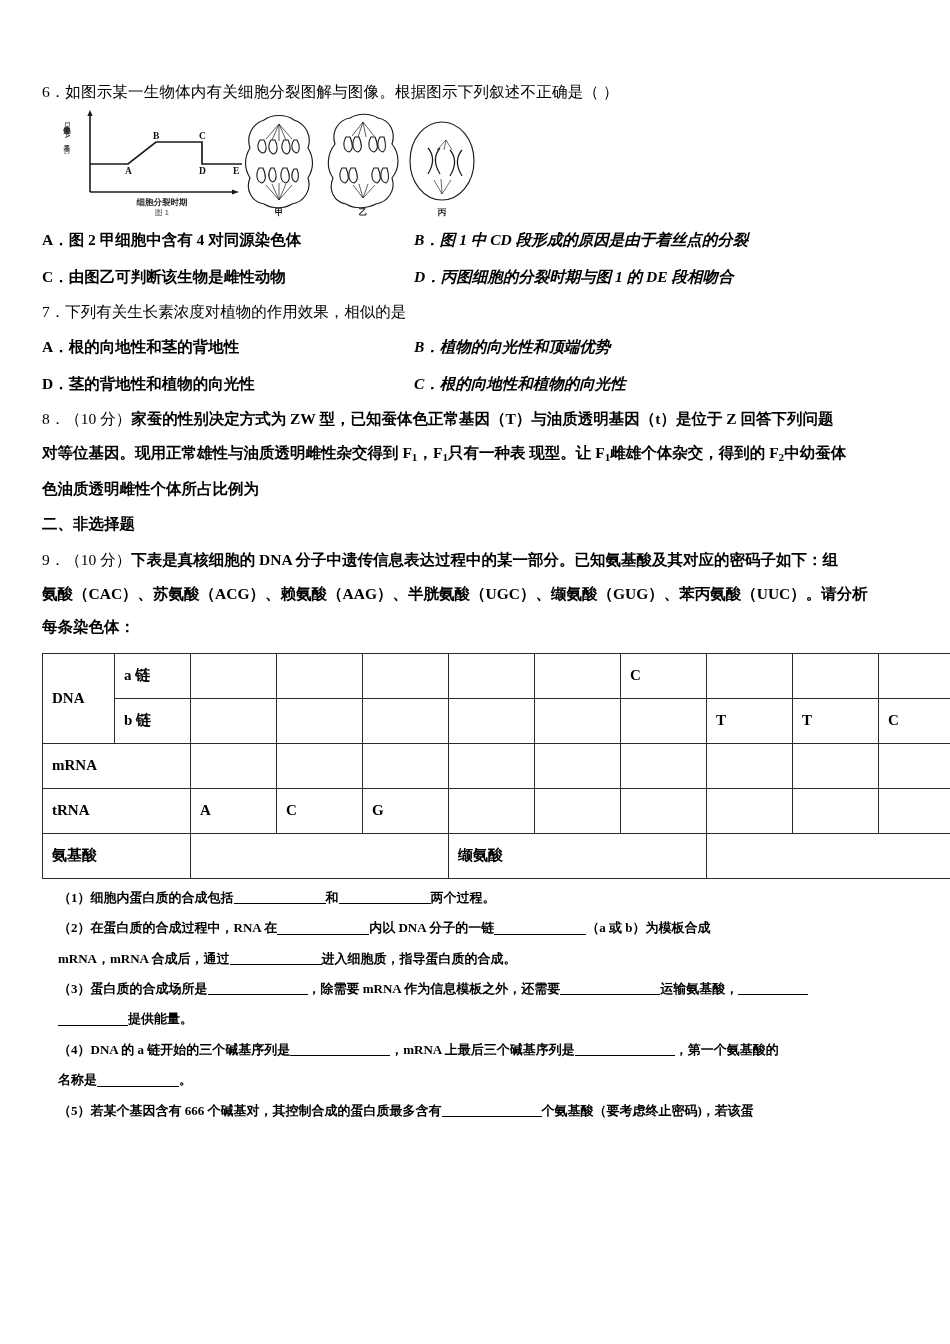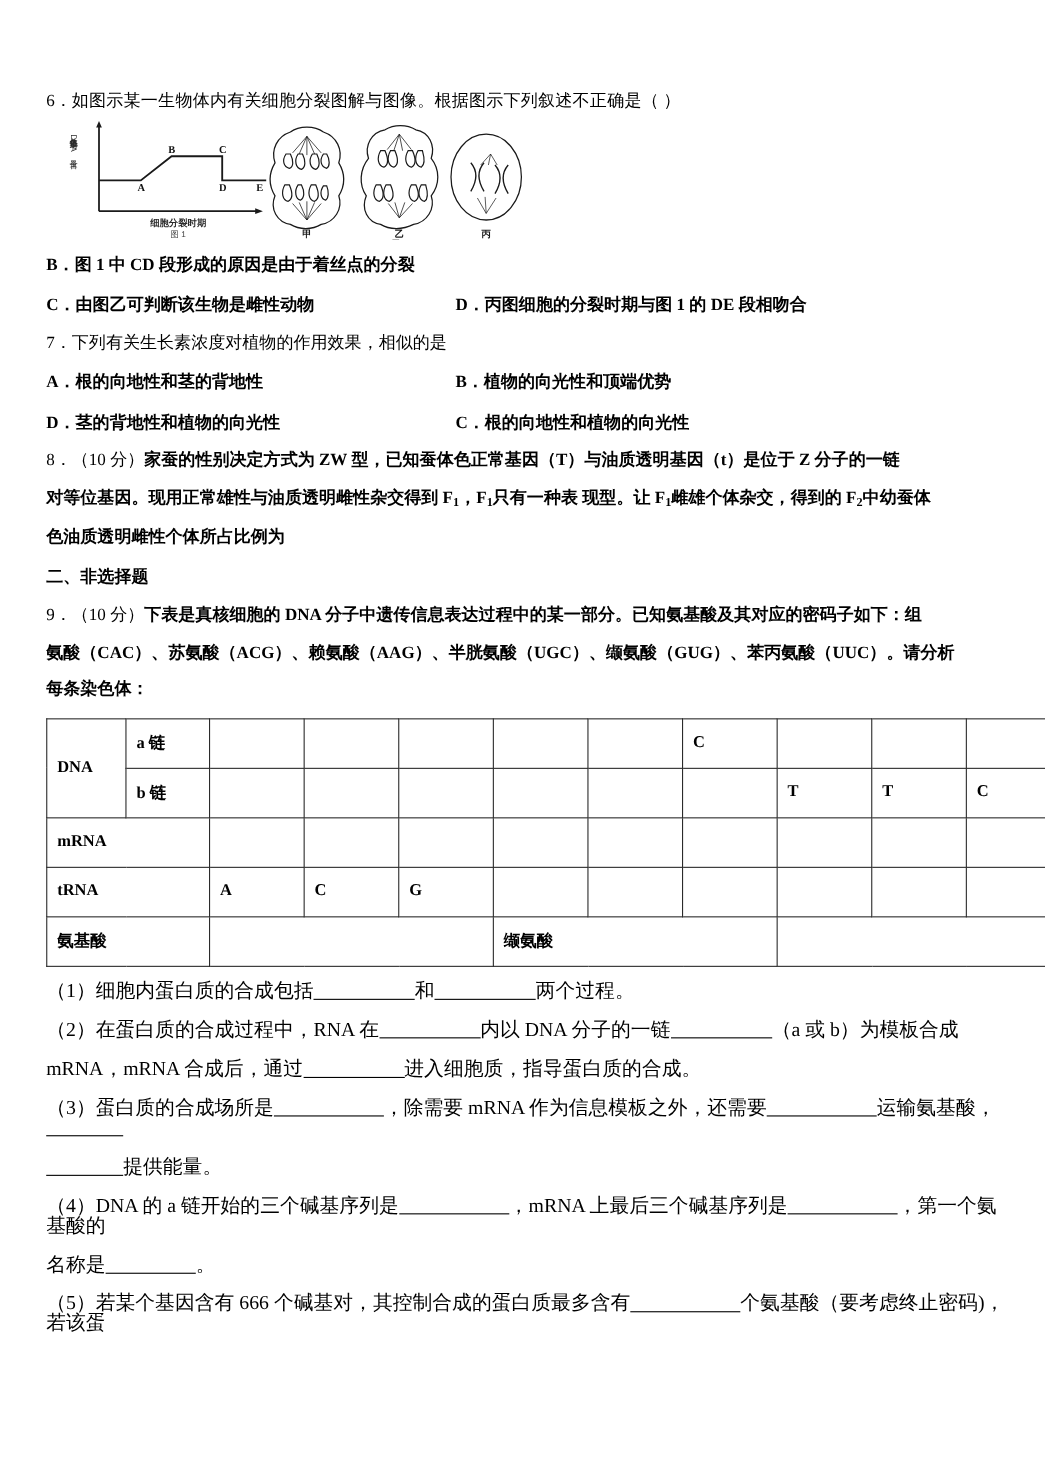--- a/index.html
+++ b/index.html
@@ -74,21 +74,21 @@
   .opts {
     margin-top: 4px;
   }
   .optrow {
     display: flex;
     font-size: 15.5px;
     margin-bottom: 16px;
     font-weight: bold;
   }
   .optrow > div:first-child { width: 372px; flex: 0 0 372px; }
-  .optrow > div:last-child  { flex: 1 1 auto; }
+  .optrow > div:last-child  { flex: 1 1 auto; font-style: italic; }
 
   .optrow.q7 > div:first-child { width: 372px; flex: 0 0 372px; }
 
   .para {
     font-size: 15.5px;
     line-height: 1.0;
     margin-bottom: 18px;
   }
   .para.bold { font-weight: bold; }
 
@@ -129,24 +129,25 @@
     border-bottom: 1.1px solid #000;
     height: 0.95em;
     vertical-align: -0.15em;
   }
   .b-sm { width: 70px; }
   .b-md { width: 82px; }
   .b-lg { width: 92px; }
   .b-xl { width: 100px; }
 
   .sub-q {
-    font-size: 18px;
-    font-weight: normal;
+    font-size: 13px;
+    font-weight: bold;
     margin-bottom: 17px;
     line-height: 1.0;
+    margin-left: 16px;
   }
 </style>
 </head>
 <body>
 
 <div class="page">
 <div class="content">
 
   <div class="qline row-q6">
     <span class="qnum">6．</span><span class="stem">如图示某一生物体内有关细胞分裂图解与图像。根据图示下列叙述不正确是（      ）</span>
@@ -261,20 +262,21 @@
         <text x="41" y="109" text-anchor="middle" font-family="'Liberation Sans', sans-serif" font-size="8.5" font-weight="bold" fill="#1a1a1a">甲</text>
         <text x="125" y="109" text-anchor="middle" font-family="'Liberation Sans', sans-serif" font-size="8.5" font-weight="bold" fill="#1a1a1a">乙</text>
         <text x="204" y="109" text-anchor="middle" font-family="'Liberation Sans', sans-serif" font-size="8.5" font-weight="bold" fill="#1a1a1a">丙</text>
         <text x="125" y="118" text-anchor="middle" font-family="'Liberation Sans', sans-serif" font-size="7.5" fill="#3a3a3a">图 2</text>
       </svg>
     </div>
   </div>
 
   <div class="opts">
     <div class="optrow">
+      <div><span>A．</span><span>图 2 甲细胞中含有 4 对同源染色体</span></div>
       <div><span>B．</span><span>图 1 中 CD 段形成的原因是由于着丝点的分裂</span></div>
     </div>
     <div class="optrow">
       <div><span>C．</span><span>由图乙可判断该生物是雌性动物</span></div>
       <div><span>D．</span><span>丙图细胞的分裂时期与图 1 的 DE 段相吻合</span></div>
     </div>
   </div>
 
   <div class="para">
     <span class="qnum">7．</span><span>下列有关生长素浓度对植物的作用效果，相似的是</span>
@@ -284,21 +286,21 @@
       <div><span>A．</span><span>根的向地性和茎的背地性</span></div>
       <div><span>B．</span><span>植物的向光性和顶端优势</span></div>
     </div>
     <div class="optrow q7">
       <div><span>D．</span><span>茎的背地性和植物的向光性</span></div>
       <div><span>C．</span><span>根的向地性和植物的向光性</span></div>
     </div>
   </div>
 
   <div class="para">
-    <span class="qnum">8．</span><span>（10 分）</span><span class="bold">家蚕的性别决定方式为 ZW 型，已知蚕体色正常基因（T）与油质透明基因（t）是位于 Z 分子的一链</span>
+    <span class="qnum">8．</span><span>（10 分）</span><span class="bold">家蚕的性别决定方式为 ZW 型，已知蚕体色正常基因（T）与油质透明基因（t）是位于 Z 回答下列问题</span>
   </div>
   <div class="para bold">
     <span>对等位基因。现用正常雄性与油质透明雌性杂交得到 F</span><sub>1</sub><span>，F</span><sub>1</sub><span>只有一种表 现型。让 F</span><sub>1</sub><span>雌雄个体杂交，得到的 F</span><sub>2</sub><span>中幼蚕体</span>
   </div>
   <div class="para bold">色油质透明雌性个体所占比例为</div>
 
   <div class="sec-title">二、非选择题</div>
 
   <div class="para">
     <span class="qnum">9．</span><span>（10 分）</span><span class="bold">下表是真核细胞的 DNA 分子中遗传信息表达过程中的某一部分。已知氨基酸及其对应的密码子如下：组</span>

